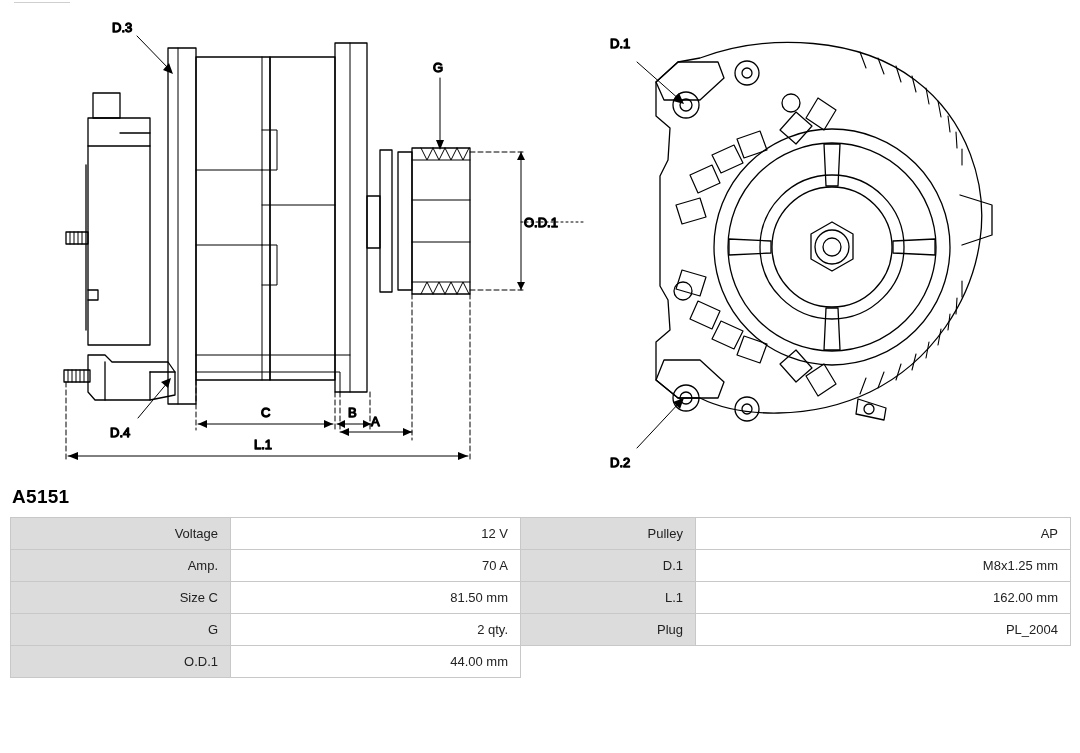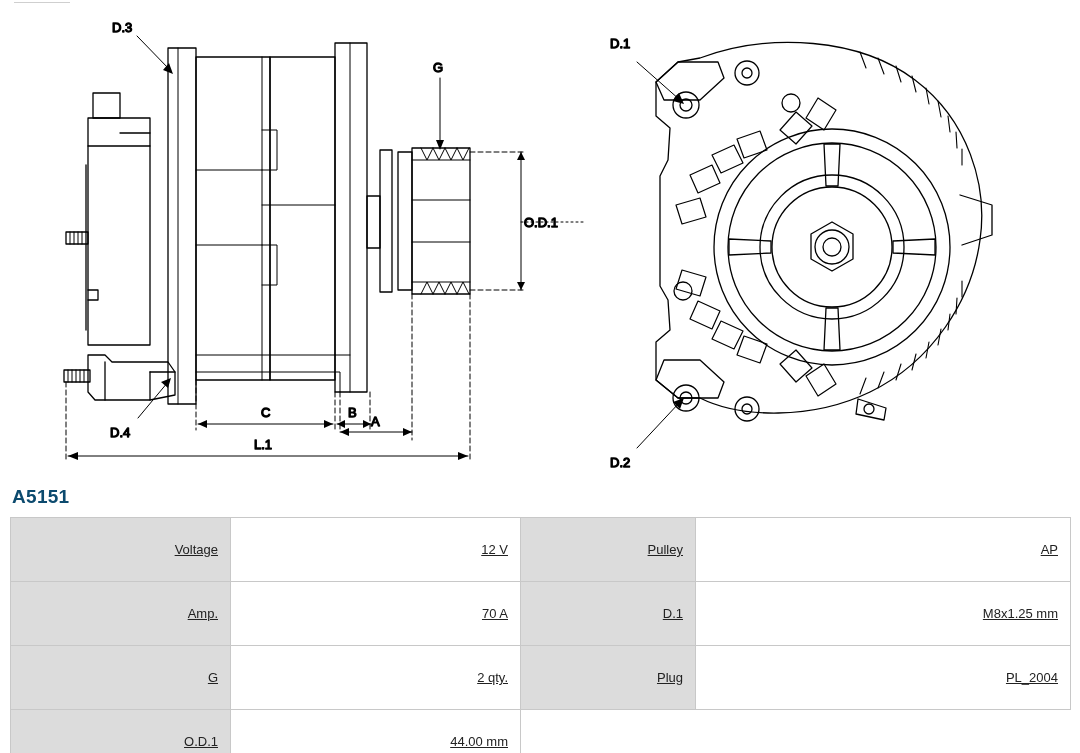--- a/index.html
+++ b/index.html
@@ -36,41 +36,40 @@
     font-size: 13px;
     fill: #000000;
   }
   
   #part-code {
     position: absolute;
     left: 12px;
     top: 486px;
     font-size: 19px;
     font-weight: bold;
-    color: #0c4a6e;
+    color: #000000;
     letter-spacing: 0.3px;
   }
   
   #specs {
     position: absolute;
     left: 10px;
     top: 517px;
     width: 1060px;
     border-collapse: collapse;
     table-layout: fixed;
     font-size: 13px;
   }
   #specs td {
     border: 1px solid #c8c8c8;
     height: 31px;
-    padding: 16px 12px;
+    padding: 0 12px;
     vertical-align: middle;
     white-space: nowrap;
     overflow: hidden;
-    text-decoration: underline;
   }
   #specs td.k {
     background: #dcdcdc;
     text-align: right;
     color: #222;
   }
   #specs td.v {
     background: #ffffff;
     text-align: right;
     color: #222;
@@ -336,20 +335,26 @@
         <td class="k">Pulley</td>
         <td class="v">AP</td>
       </tr>
       <tr>
         <td class="k">Amp.</td>
         <td class="v">70 A</td>
         <td class="k">D.1</td>
         <td class="v">M8x1.25 mm</td>
       </tr>
       <tr>
+        <td class="k">Size C</td>
+        <td class="v">81.50 mm</td>
+        <td class="k">L.1</td>
+        <td class="v">162.00 mm</td>
+      </tr>
+      <tr>
         <td class="k">G</td>
         <td class="v">2 qty.</td>
         <td class="k">Plug</td>
         <td class="v">PL_2004</td>
       </tr>
       <tr>
         <td class="k">O.D.1</td>
         <td class="v">44.00 mm</td>
         <td class="empty-k"></td>
         <td class="empty"></td>

